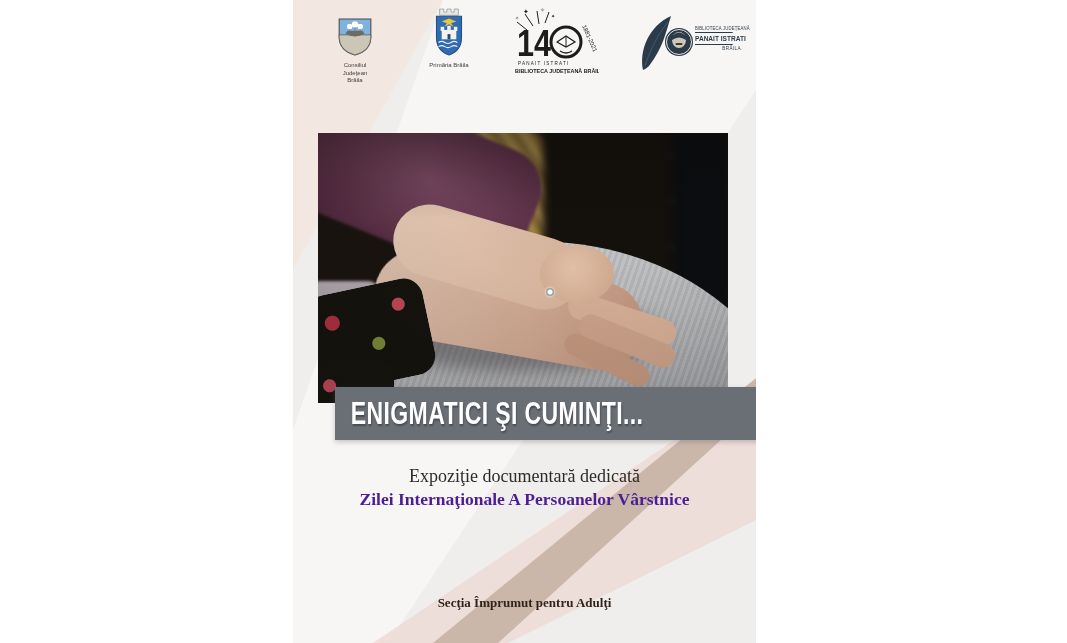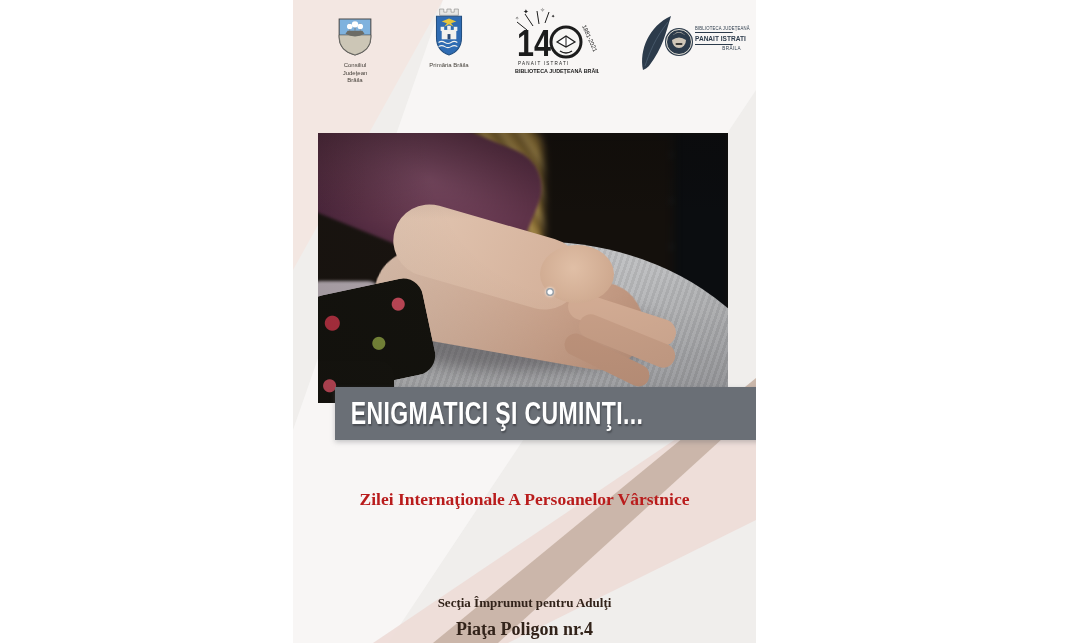--- a/index.html
+++ b/index.html
@@ -75,21 +75,21 @@
   
   .banner{position:absolute;left:42px;top:387px;width:447px;height:53px;z-index:3;
     display:flex;align-items:center;box-shadow:0 2px 5px rgba(95,98,104,.35);}
   .banner-title{font-weight:bold;font-size:32px;letter-spacing:.5px;white-space:nowrap;
     transform:scale(.72,1);transform-origin:left center;padding-left:22px;
     text-shadow:1px 2px 2px rgba(30,33,38,.45);}
 
   
   .txt{position:absolute;left:0;width:463px;text-align:center;z-index:2;}
   .sub1{top:466px;font-family:"Liberation Serif",serif;font-size:18px;color:#2d2b29;}
-  .sub2{top:489px;font-family:"Liberation Serif",serif;font-size:17.5px;font-weight:bold;color:#b91c1c;}
+  .sub2{top:489px;font-family:"Liberation Serif",serif;font-size:17.5px;font-weight:bold;color:#4c1d95;}
   .date-row{top:541px;}
   .date-text{display:inline-block;font-weight:bold;font-size:26px;white-space:nowrap;
     transform:scaleX(.62);transform-origin:center;}
   .ven1{top:595px;font-family:"Liberation Serif",serif;font-size:13px;font-weight:bold;color:#32231a;}
   .ven2{top:619px;font-family:"Liberation Serif",serif;font-size:18px;font-weight:bold;color:#32231a;}
 </style>
 </head>
 <body>
 
 <div class="stage">
@@ -192,20 +192,20 @@
       <div class="ph-cuff"></div>
       <div class="ph-floral2"></div>
       <div class="ph-ring"></div>
       <div class="ph-vignette"></div>
     </div>
 
     <div class="banner" style="background:#6a6f76;">
       <span class="banner-title" style="color:#ffffff;">ENIGMATICI ŞI CUMINŢI...</span>
     </div>
 
+    <div class="txt sub1">Expoziţie documentară dedicată</div>
     <div class="txt sub2">Zilei Internaţionale A Persoanelor Vârstnice</div>
 
 
     <div class="txt ven1">Secţia Împrumut pentru Adulţi</div>
-    <div class="txt ven2">Piaţa Poligon nr.4</div>
 
   </div>
 </div>
 
 </body></html>

